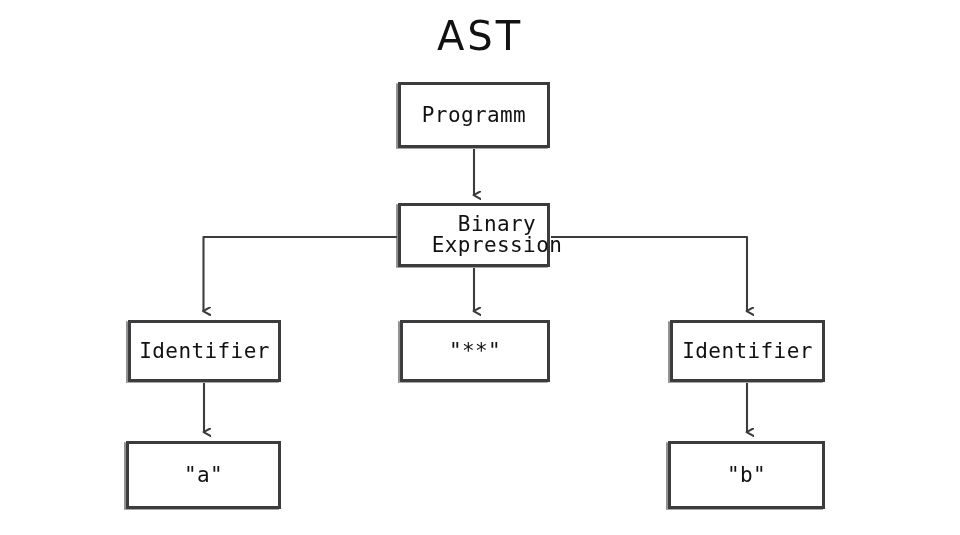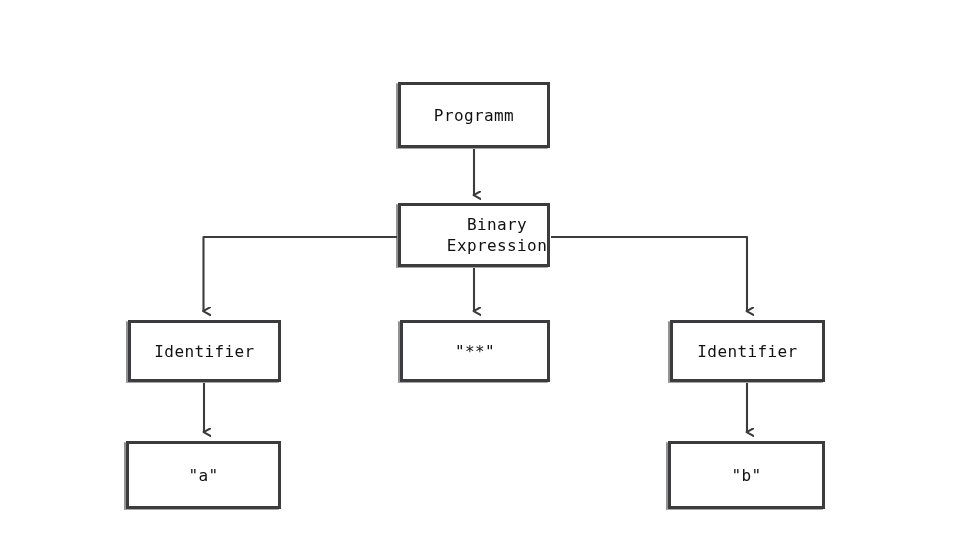--- a/index.html
+++ b/index.html
@@ -42,21 +42,21 @@
   .node {
     position: absolute;
     box-sizing: border-box;
     background: #ffffff;
     border: 3px solid #3c3c3e;
     display: flex;
     align-items: center;
     justify-content: center;
     text-align: center;
     font-family: "DejaVu Sans Mono", monospace;
-    font-size: 16px;
+    font-size: 21px;
     color: #111111;
     line-height: 21px;
     letter-spacing: 0.4px;
     white-space: pre-line;
     z-index: 2;
   }
   
   .node::after {
     content: "";
     position: absolute;
@@ -88,20 +88,21 @@
     height: 535px;
     z-index: 1;
     overflow: visible;
   }
 </style>
 </head>
 <body>
 
 <div id="canvas">
 
+  <div class="title">AST</div>
 
   <svg id="edges" viewBox="0 0 960 535" width="960" height="535" xmlns="http://www.w3.org/2000/svg">
     <defs>
       <marker id="arrowhead" markerWidth="9" markerHeight="9" refX="4.2" refY="7.4" orient="auto" markerUnits="userSpaceOnUse">
         <path d="M0.4,0.6 L4.3,7.8 L8.2,0.6" fill="none" stroke="#3c3c3e" stroke-width="2.1" stroke-linecap="round" stroke-linejoin="round"></path>
       </marker>
     </defs>
 
     <path d="M474,149 L474,195" fill="none" stroke="#3c3c3e" stroke-width="2.1" marker-end="url(#arrowhead)"></path>
 

